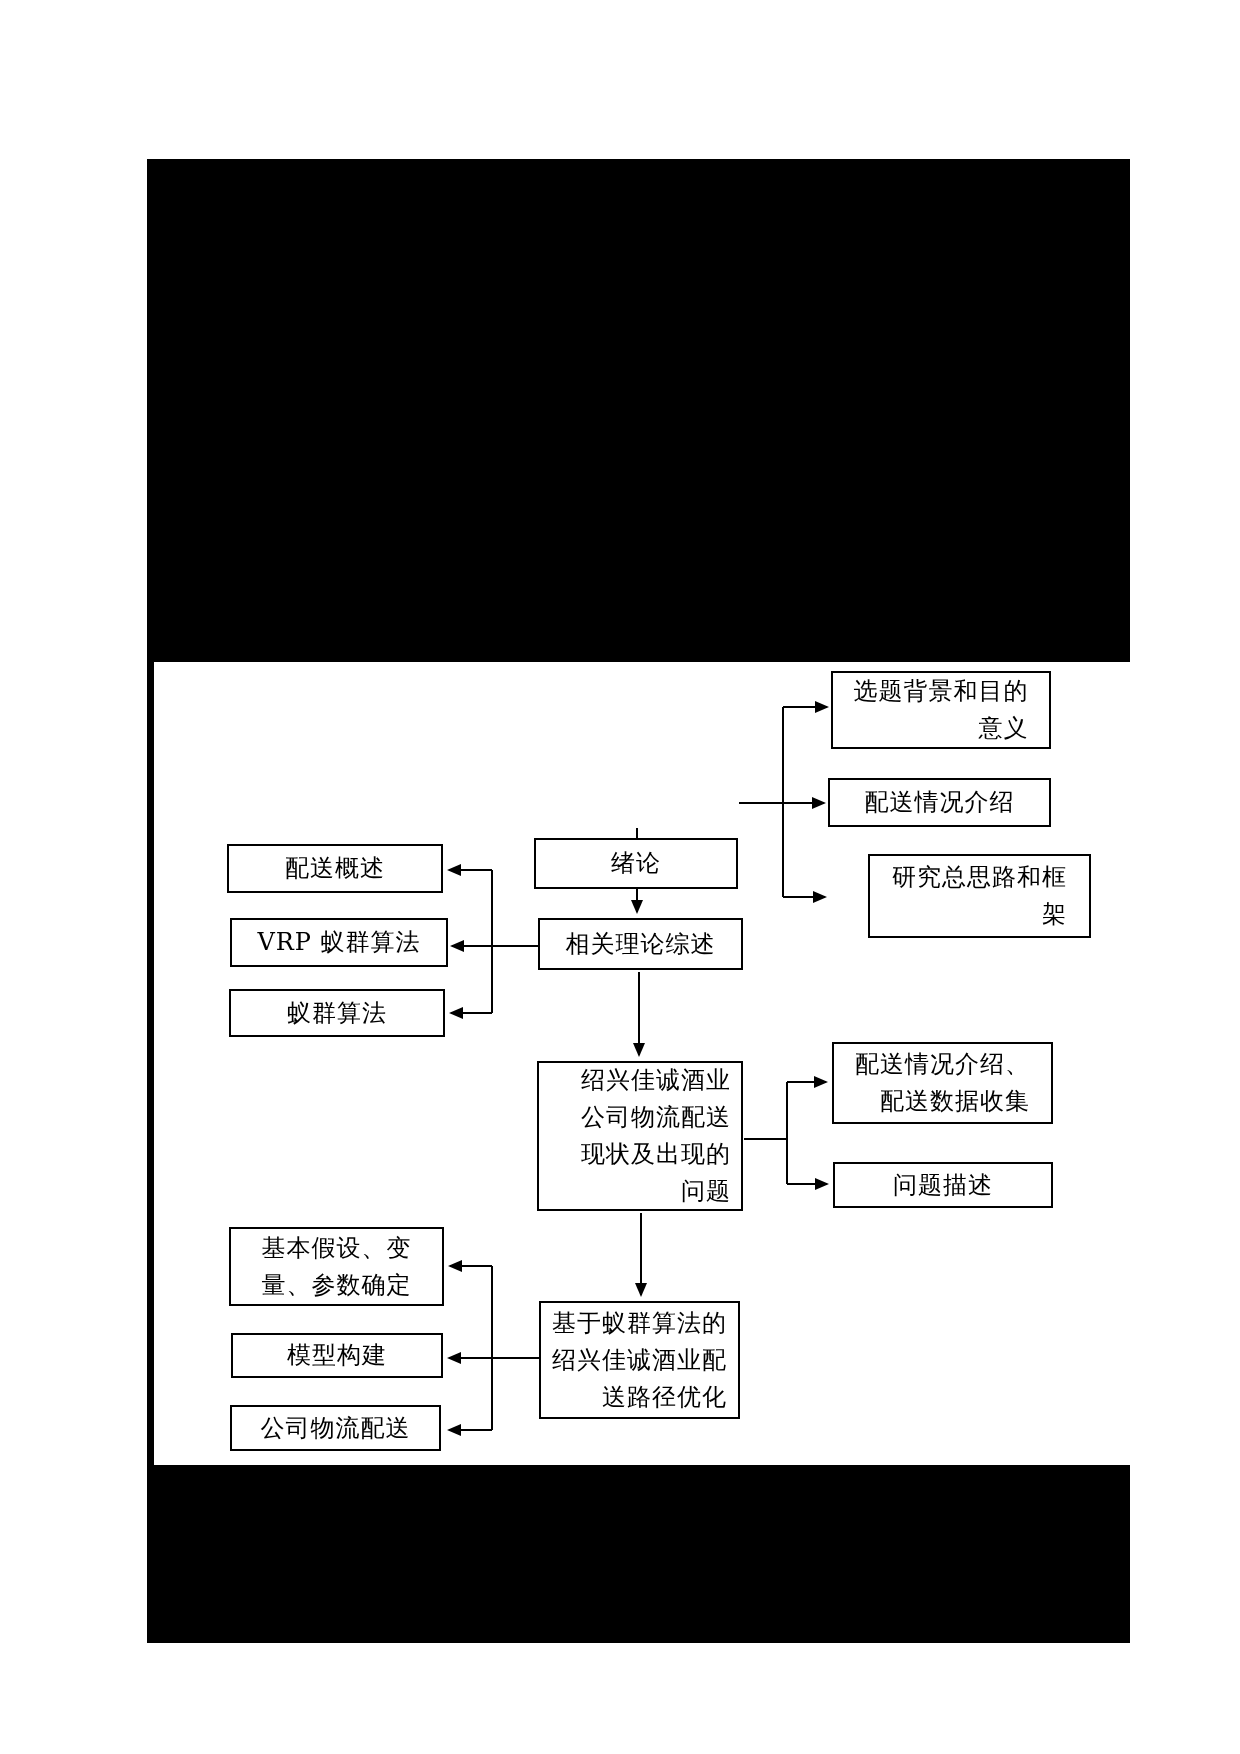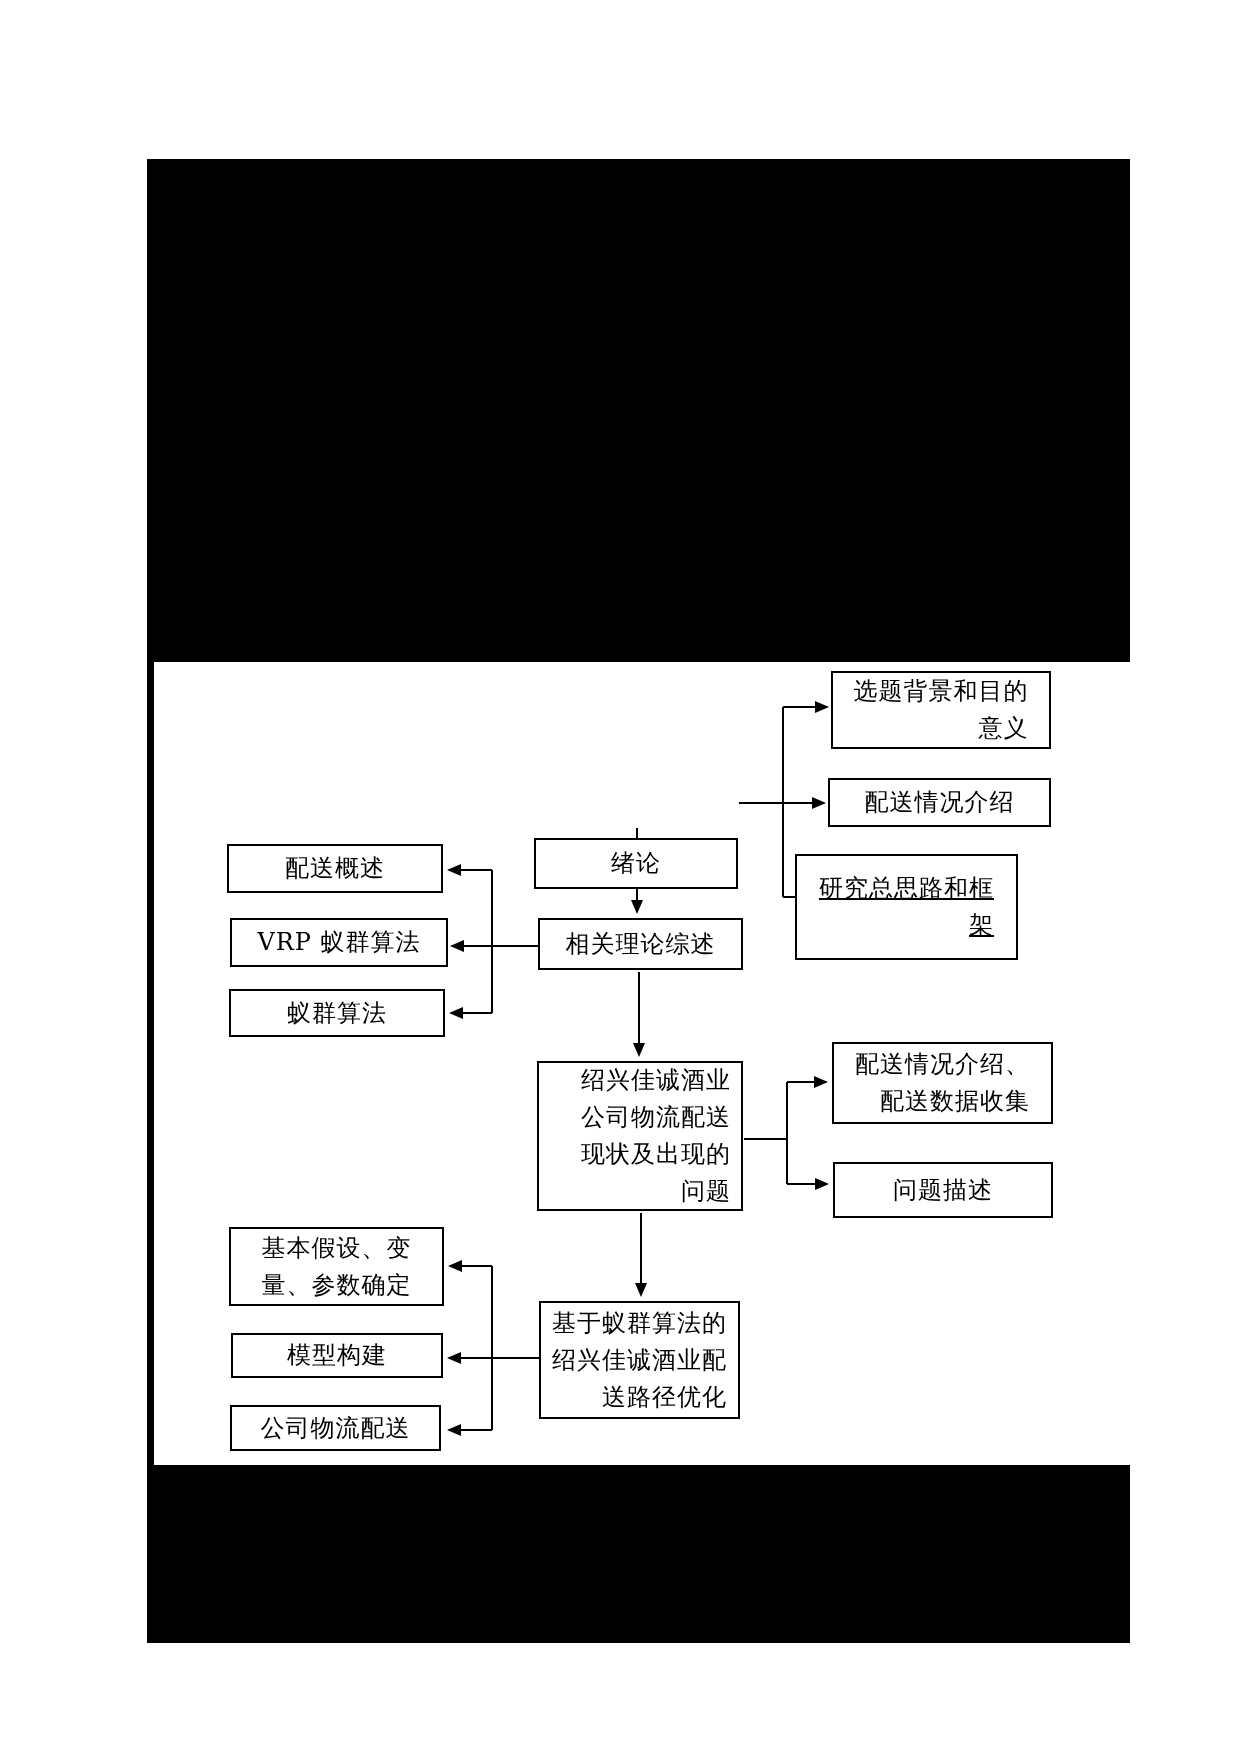--- a/index.html
+++ b/index.html
@@ -31,23 +31,23 @@
     letter-spacing:1px;
   }
   
   #n-intro        { left:534px; top:814px;  width:204px; height:51px;margin-top:24px;  }
   #n-theory       { left:538px; top:918px;  width:205px; height:52px;  }
   #n-status       { left:537px; top:1061px; width:206px; height:150px;padding-left:32px; }
   #n-optimization { left:539px; top:1301px; width:201px; height:118px; }
   
   #n-bg           { left:831px; top:671px;  width:220px; height:78px;  }
   #n-review       { left:828px; top:778px;  width:223px; height:49px;  }
-  #n-framework    { left:795px; top:854px;  width:223px; height:106px;text-decoration:underline;  }
+  #n-framework    { left:868px; top:854px;  width:223px; height:84px;  }
   #n-dist-intro   { left:832px; top:1042px; width:221px; height:82px;  }
-  #n-problem-desc { left:833px; top:1162px; width:220px; height:56px;  }
+  #n-problem-desc { left:833px; top:1162px; width:220px; height:46px;  }
   
   #n-dist-overview{ left:227px; top:844px;  width:216px; height:49px;  }
   #n-vrp          { left:230px; top:918px;  width:218px; height:49px;  }
   #n-aco          { left:229px; top:989px;  width:216px; height:48px;  }
   #n-assumptions  { left:229px; top:1227px; width:215px; height:79px;  }
   #n-model-build  { left:231px; top:1333px; width:212px; height:45px;  }
   #n-model-solve  { left:230px; top:1405px; width:211px; height:46px;  }
 </style>
 </head>
 <body>

